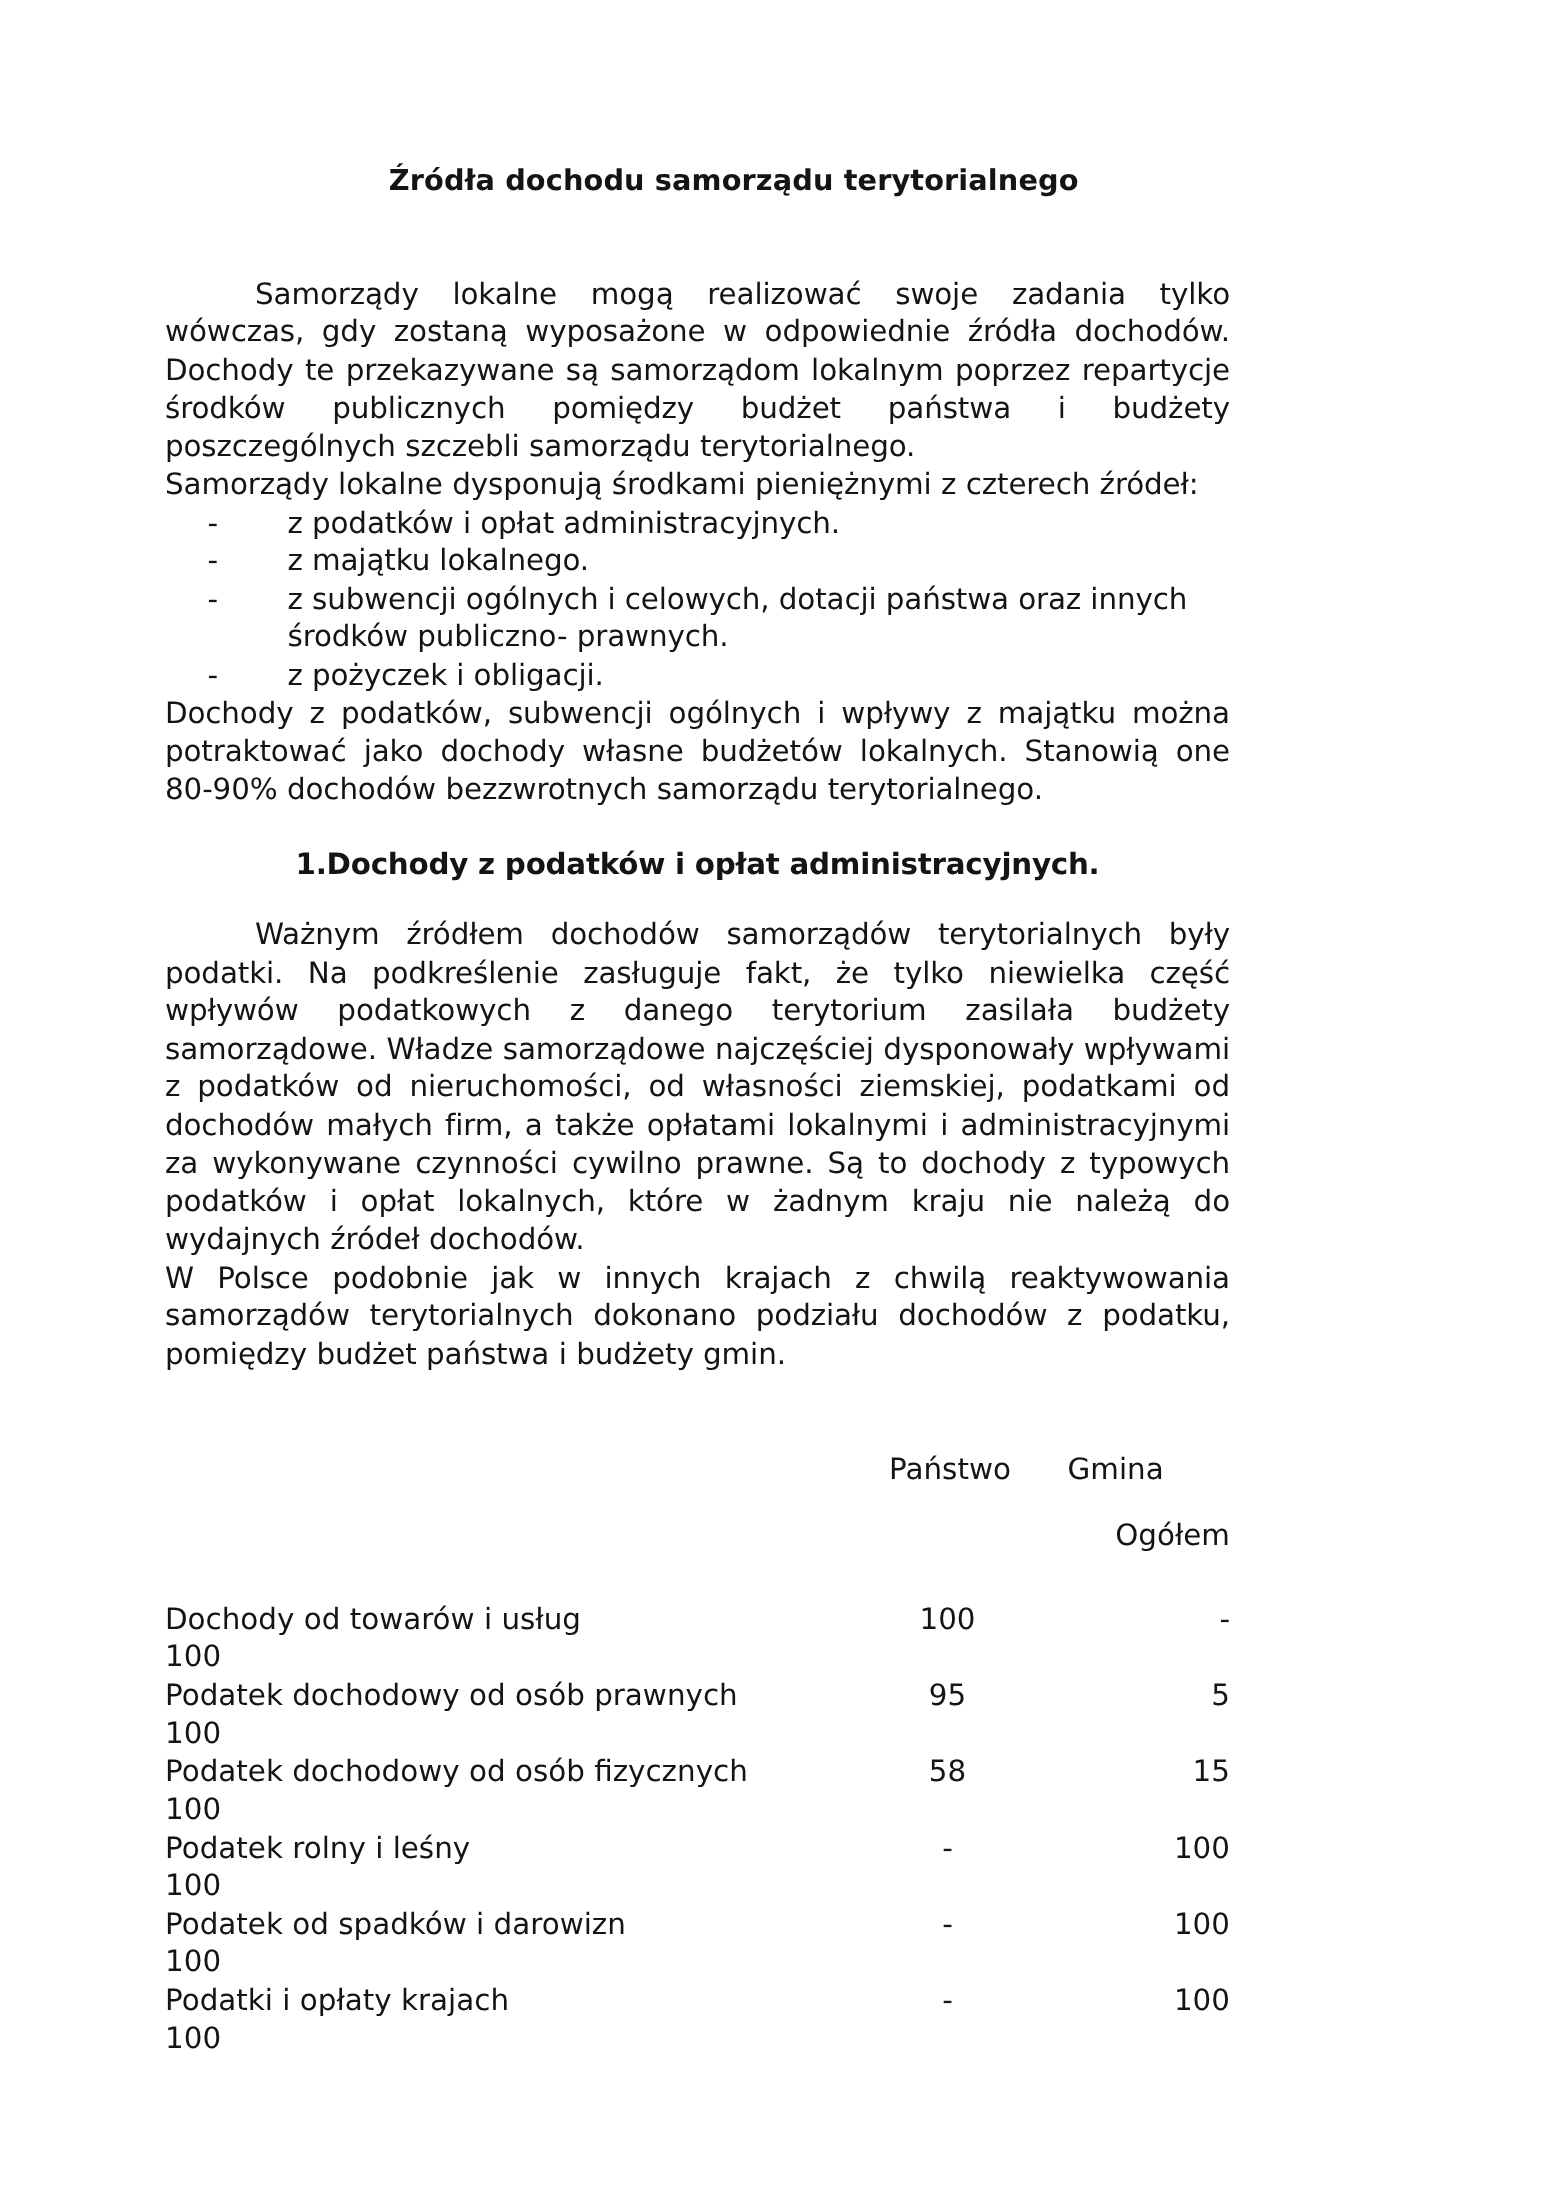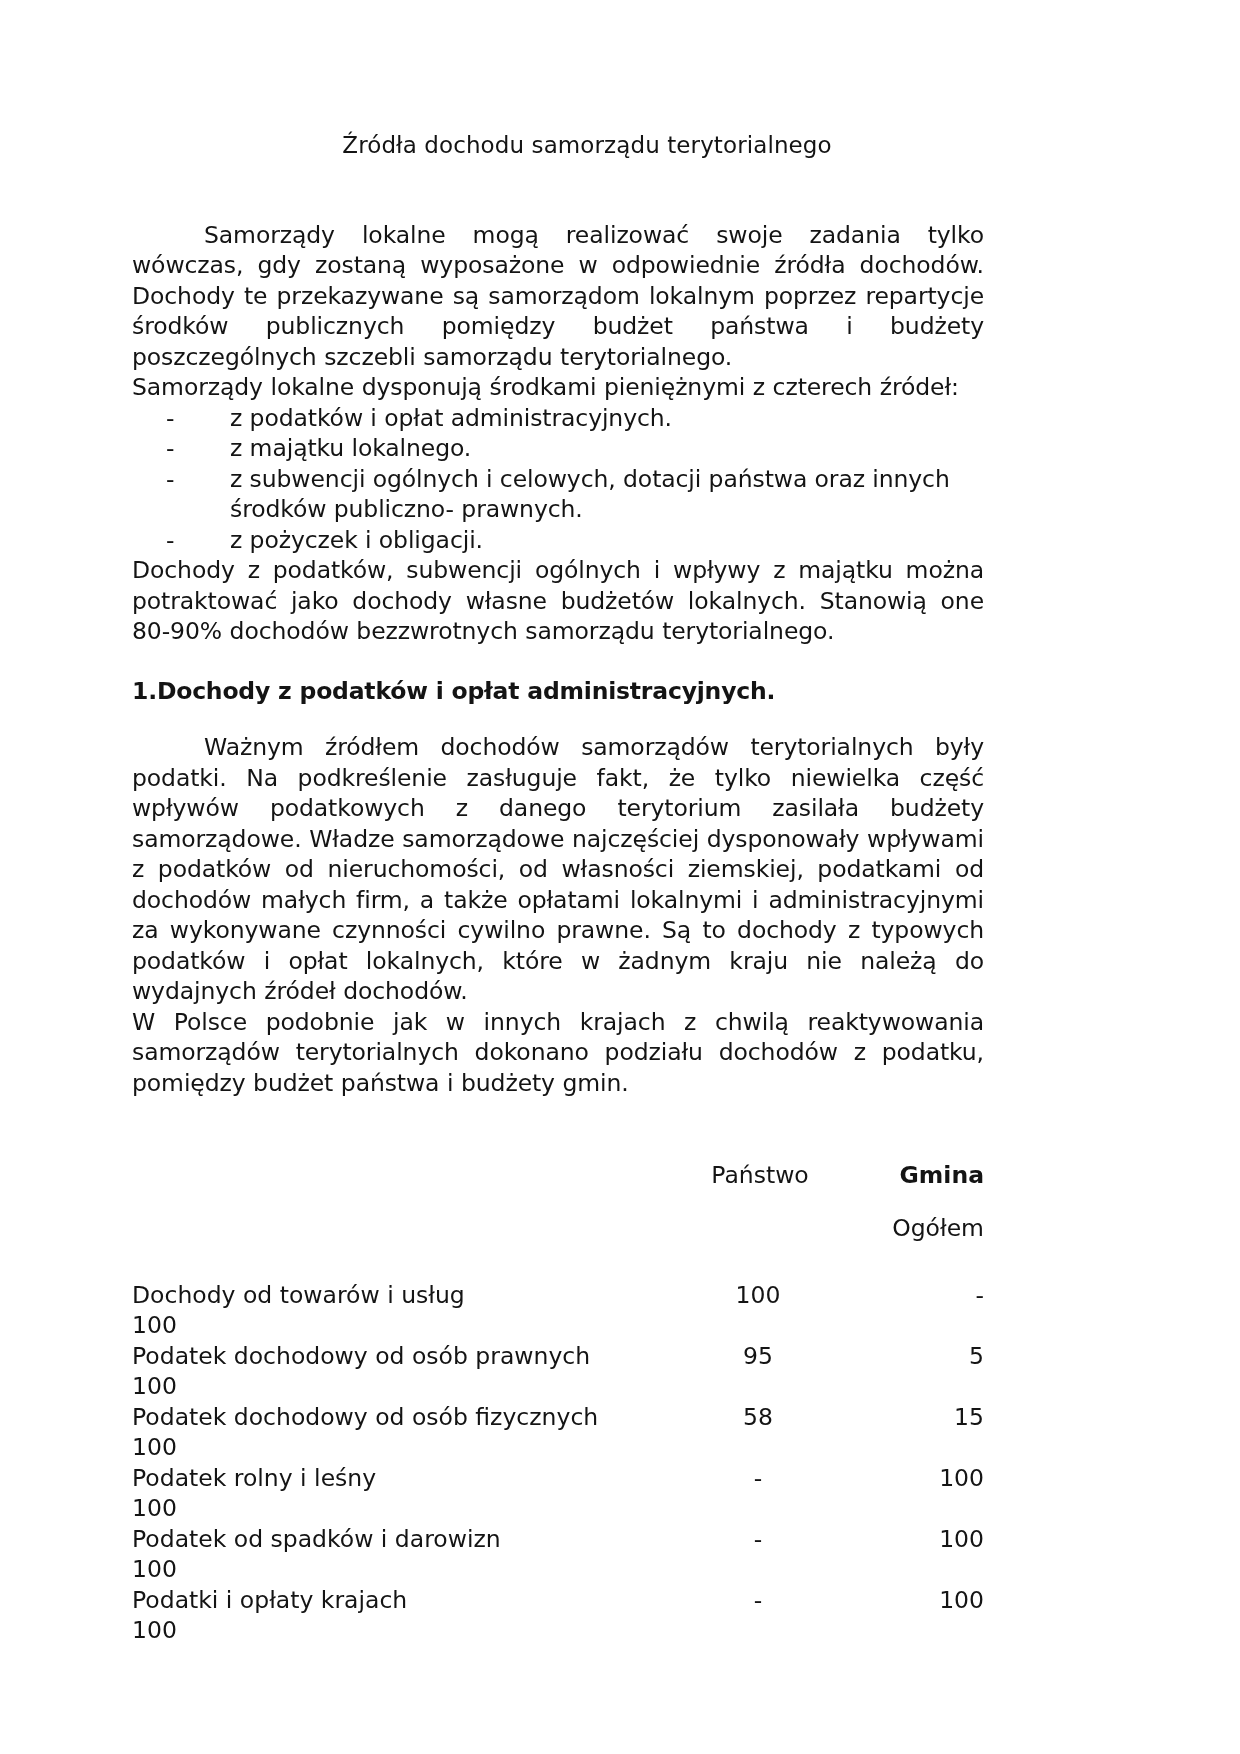--- a/index.html
+++ b/index.html
@@ -26,21 +26,21 @@
     top: 0;
     width: 852px;
   }
   .doc-title {
     text-align: center;
     font-size: 23px;
     line-height: 1.25;
     margin: 0;
     padding-top: 131px;
     padding-left: 58px;
-    font-weight: normal;
+    font-weight: bold;
     letter-spacing: 0.1px;
   }
   .para {
     font-size: 23.5px;
     line-height: 30.5px;
     text-align: justify;
     margin: 0;
     letter-spacing: -0.1px;
     word-spacing: 0.2px;
   }
@@ -71,21 +71,21 @@
     left: 34px;
     top: 0;
   }
   .heading {
     font-size: 23.5px;
     line-height: 30.5px;
     font-weight: bold;
     margin: 0;
     padding-top: 29px;
     padding-bottom: 26px;
-    text-align: left;
+    text-align: center;
     letter-spacing: -0.2px;
   }
   
   .table-wrap {
     margin-top: 62px;
     width: 852px;
   }
   .thead {
     position: relative;
     height: 31px;
@@ -95,22 +95,21 @@
   .th-panstwo {
     position: absolute;
     left: 568px;
     width: 120px;
     text-align: center;
   }
   .th-gmina {
     position: absolute;
     right: 0;
     width: 130px;
-    text-align: right;
-    font-weight: bold;
+    text-align: left;
   }
   .ogolem {
     font-size: 23.5px;
     line-height: 30.5px;
     margin-top: 22px;
     text-align: right;
   }
   .rows {
     margin-top: 36px;
   }

